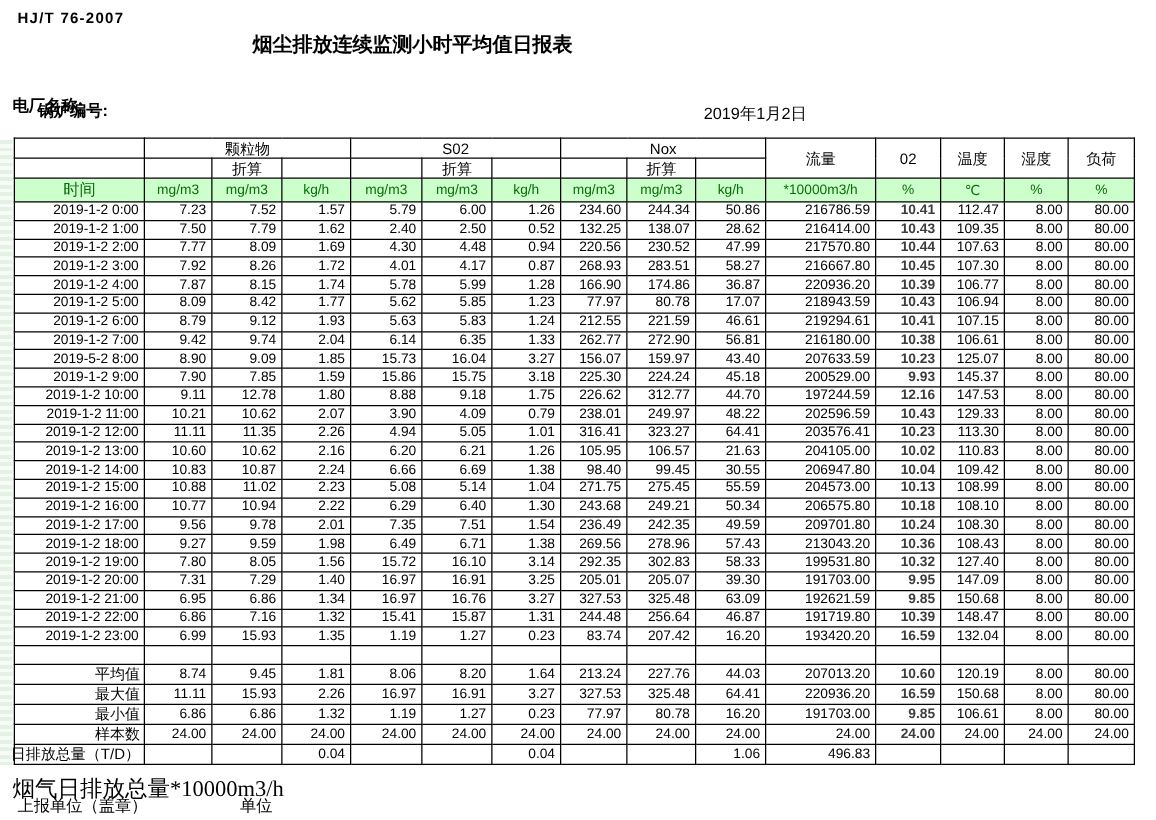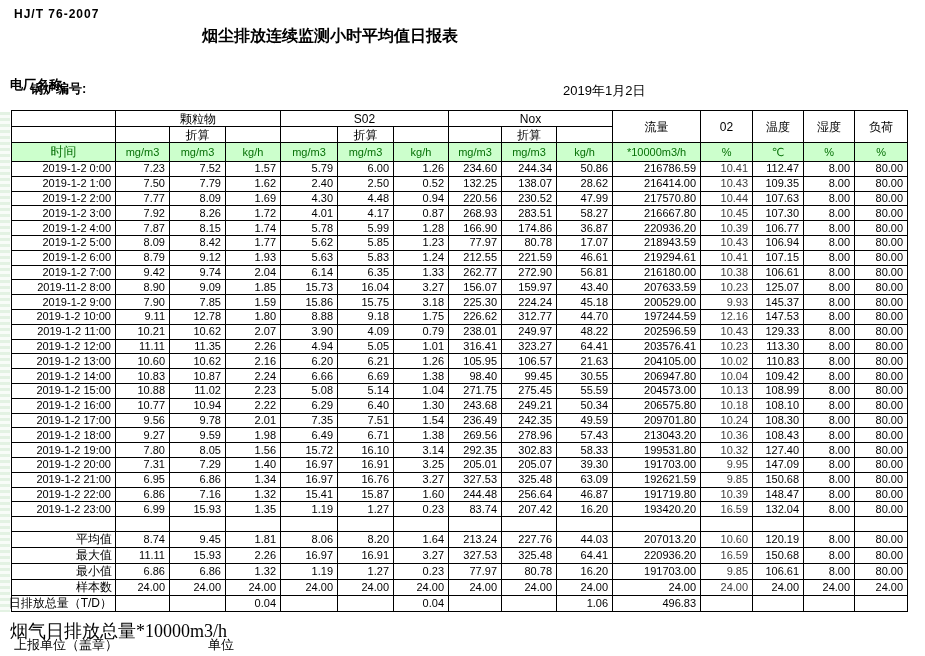--- a/index.html
+++ b/index.html
@@ -20,28 +20,28 @@
     border-collapse:collapse; table-layout:fixed; }
   td { border:1px solid #000; white-space:nowrap; overflow:visible;
        font-size:11px; vertical-align:middle; }
   thead td { text-align:center; font-size:12px; }
   tr.r1 td, tr.r2 td { height:16px; line-height:14px; }
   tr.units td { height:18px; background:var(--hdr-bg,#ccffcc); color:var(--hdr-text,#067006);
     font-size:11px; text-align:center; }
   tr.units td.time-h { font-size:13px; }
   tbody tr { height:14.8px; }
   tbody td { text-align:right; padding-right:4px; line-height:13px; }
-  tbody td:nth-child(12) { color:#3d3d3d; }
+  tbody td:nth-child(12) { color:#3d3d3d;font-weight:bold; }
   tr.blank td { height:14px; }
   tr.summary { height:16px; }
   td.sum-label { position:relative; }
   td.sum-label span { position:absolute; right:3px; bottom:1px; white-space:nowrap; font-size:12px; }
   .flue-note { position:absolute; left:10px; top:619px; font-size:18px;font-family:Liberation Serif, serif; }
   .report-unit { position:absolute; left:14px; top:636px; font-size:13px; }
-  .unit-word { position:absolute; left:208px; top:636px; font-size:13px; }
+  .unit-word { position:absolute; left:192px; top:636px; font-size:13px; }
 </style>
 </head>
 <body>
 
 <div class="doc-code">HJ/T  76-2007</div>
 <div class="title">烟尘排放连续监测小时平均值日报表</div>
 <div class="plant-label">电厂名称:</div>
 <div class="boiler-label">锅炉编号:</div>
 <div class="report-date">2019年1月2日</div>
 <div class="left-strip"></div>
@@ -237,21 +237,21 @@
         <td class="num">262.77</td>
         <td class="num">272.90</td>
         <td class="num">56.81</td>
         <td class="num">216180.00</td>
         <td class="num">10.38</td>
         <td class="num">106.61</td>
         <td class="num">8.00</td>
         <td class="num">80.00</td>
       </tr>
       <tr>
-        <td class="time-cell">2019-11-2 8:00</td>
+        <td class="time-cell">2019-5-2 8:00</td>
         <td class="num">8.90</td>
         <td class="num">9.09</td>
         <td class="num">1.85</td>
         <td class="num">15.73</td>
         <td class="num">16.04</td>
         <td class="num">3.27</td>
         <td class="num">156.07</td>
         <td class="num">159.97</td>
         <td class="num">43.40</td>
         <td class="num">207633.59</td>
@@ -481,21 +481,21 @@
         <td class="num">8.00</td>
         <td class="num">80.00</td>
       </tr>
       <tr>
         <td class="time-cell">2019-1-2 22:00</td>
         <td class="num">6.86</td>
         <td class="num">7.16</td>
         <td class="num">1.32</td>
         <td class="num">15.41</td>
         <td class="num">15.87</td>
-        <td class="num">1.60</td>
+        <td class="num">1.31</td>
         <td class="num">244.48</td>
         <td class="num">256.64</td>
         <td class="num">46.87</td>
         <td class="num">191719.80</td>
         <td class="num">10.39</td>
         <td class="num">148.47</td>
         <td class="num">8.00</td>
         <td class="num">80.00</td>
       </tr>
       <tr>

